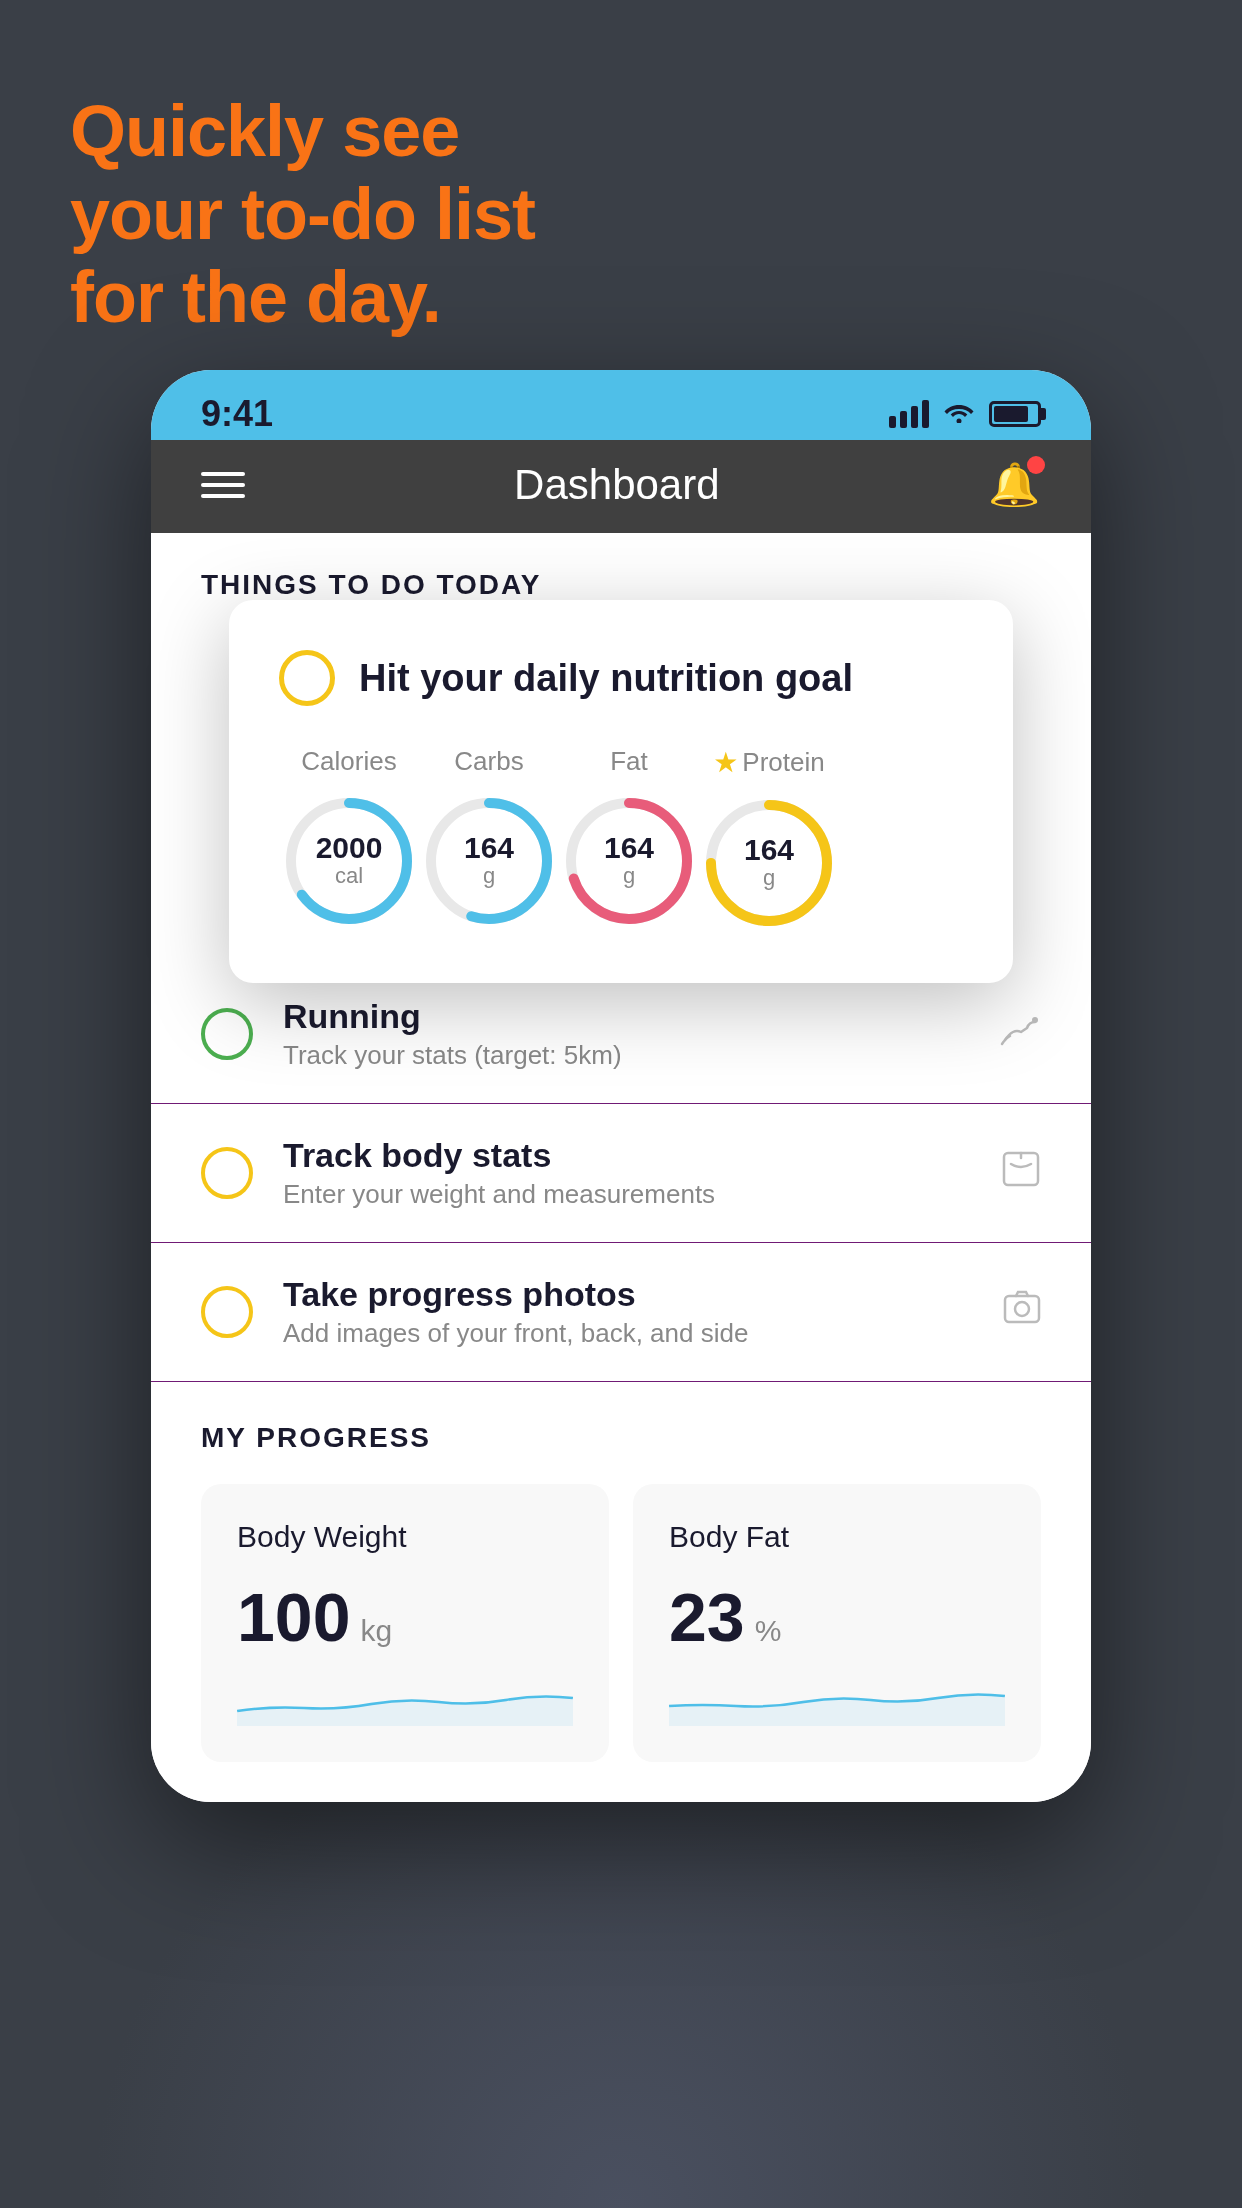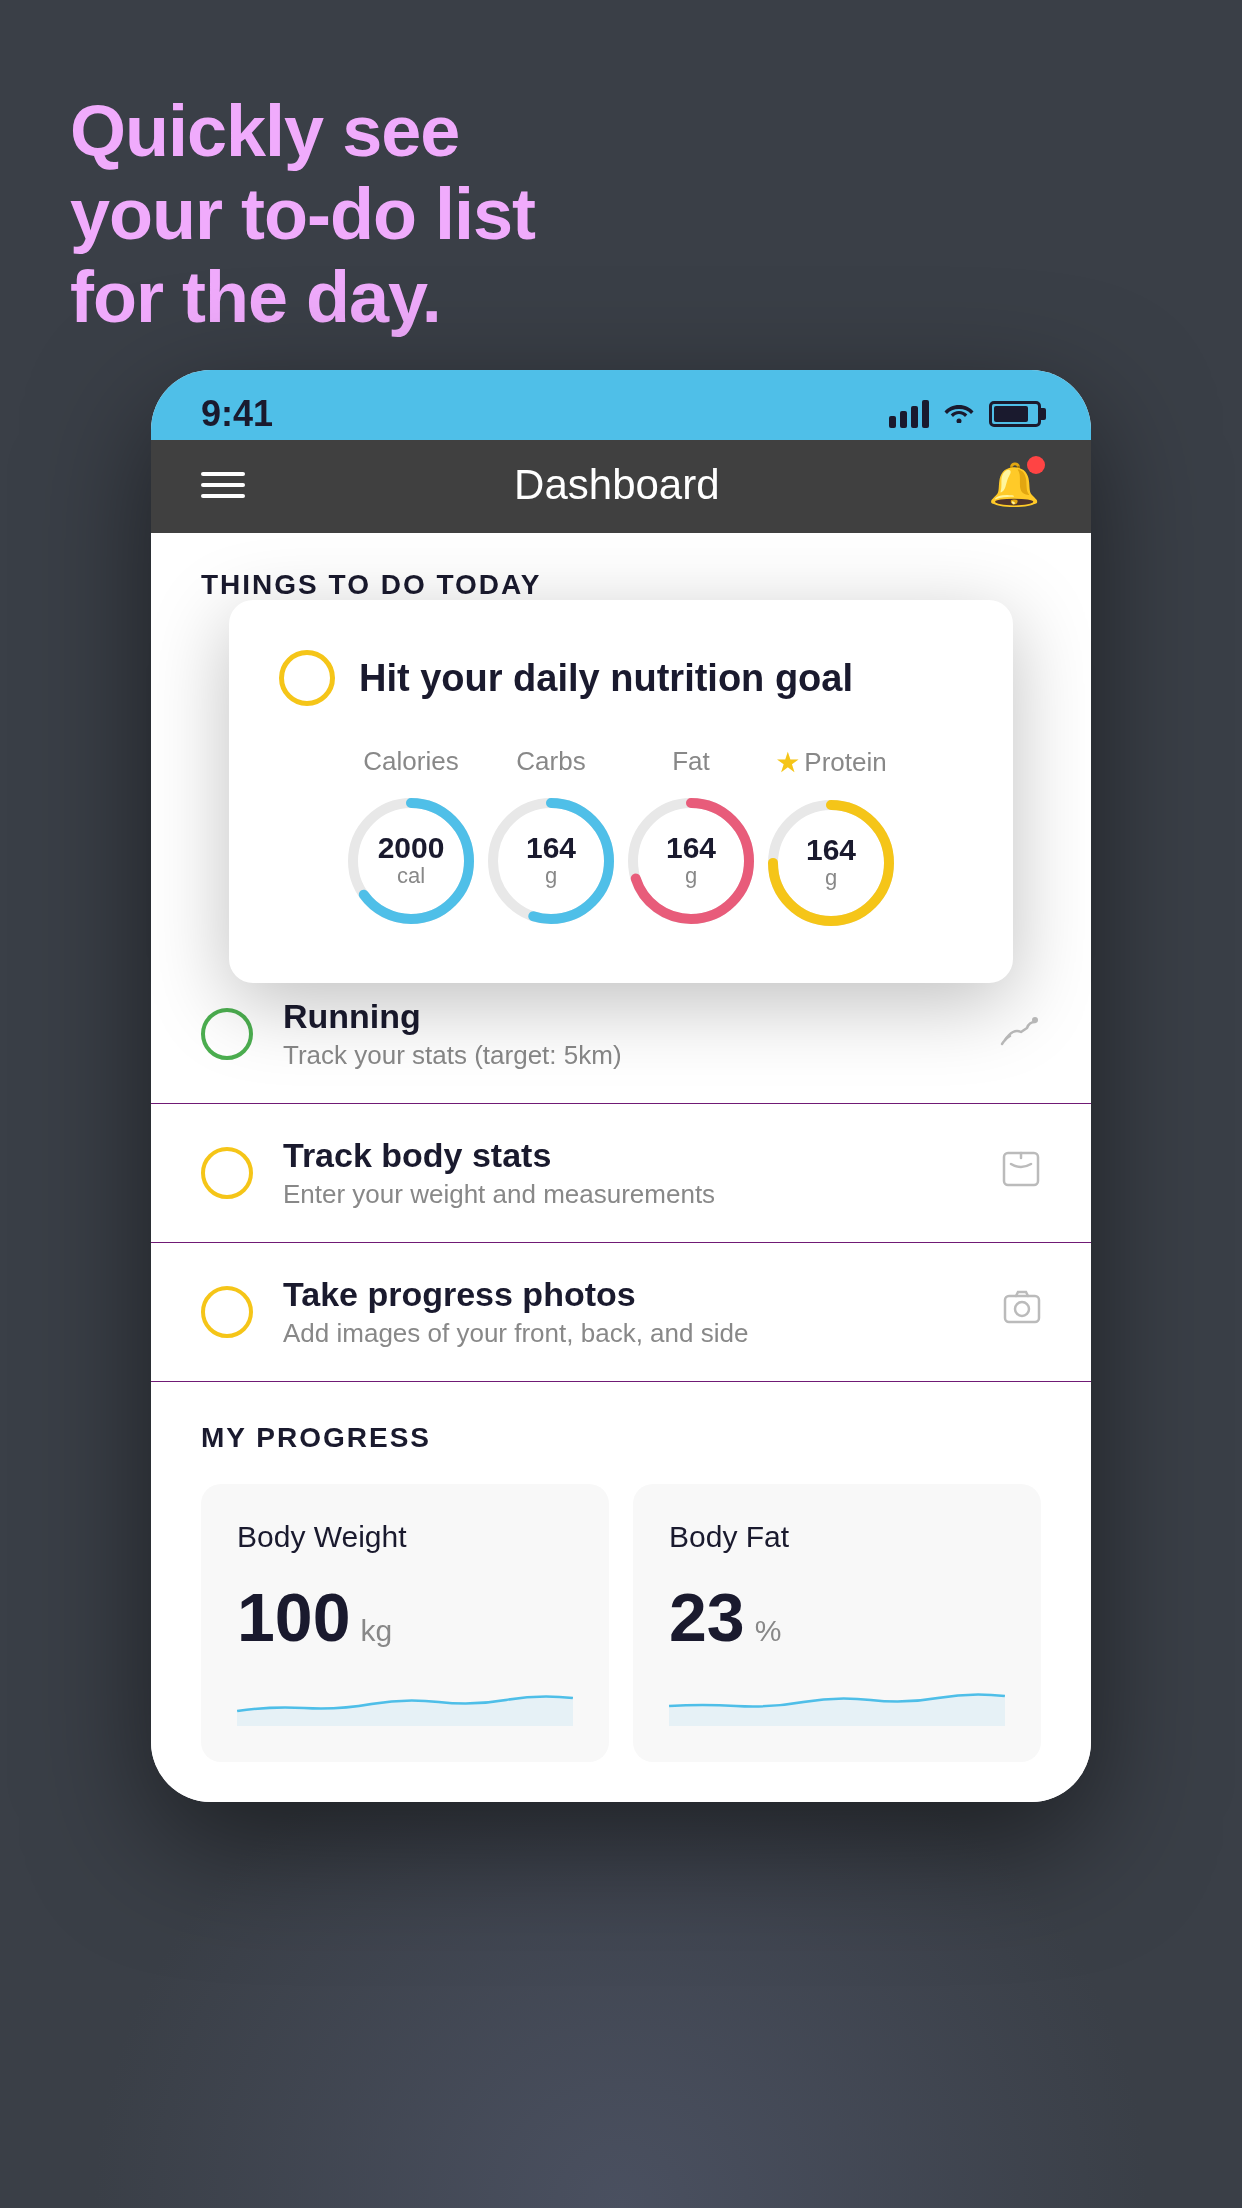--- a/index.html
+++ b/index.html
@@ -20,21 +20,21 @@
       left: 0;
       right: 0;
       height: 600px;
       background: radial-gradient(ellipse at center bottom, #4a5060 0%, #3a3f47 60%);
     }
 
     .headline {
       position: absolute;
       top: 90px;
       left: 70px;
-      color: #f0abfc;
+      color: #f97316;
       font-size: 72px;
       font-weight: 800;
       line-height: 1.15;
       letter-spacing: -1px;
     }
 
     
     .phone-frame {
       position: absolute;
       top: 370px;
@@ -206,21 +206,21 @@
     }
 
     .card-title {
       font-size: 38px;
       font-weight: 600;
       color: #1a1a2e;
     }
 
     .nutrition-circles {
       display: flex;
-      justify-content: center;
+      justify-content: flex-start;
       align-items: flex-start;
     }
 
     .nutrition-item {
       display: flex;
       flex-direction: column;
       align-items: center;
       gap: 14px;
     }
 

